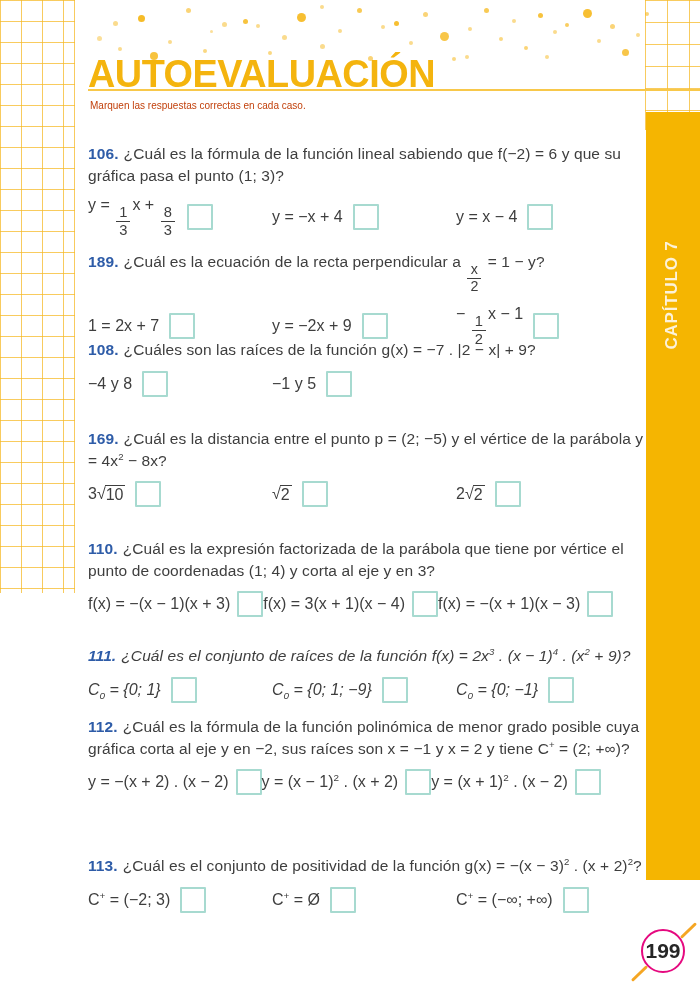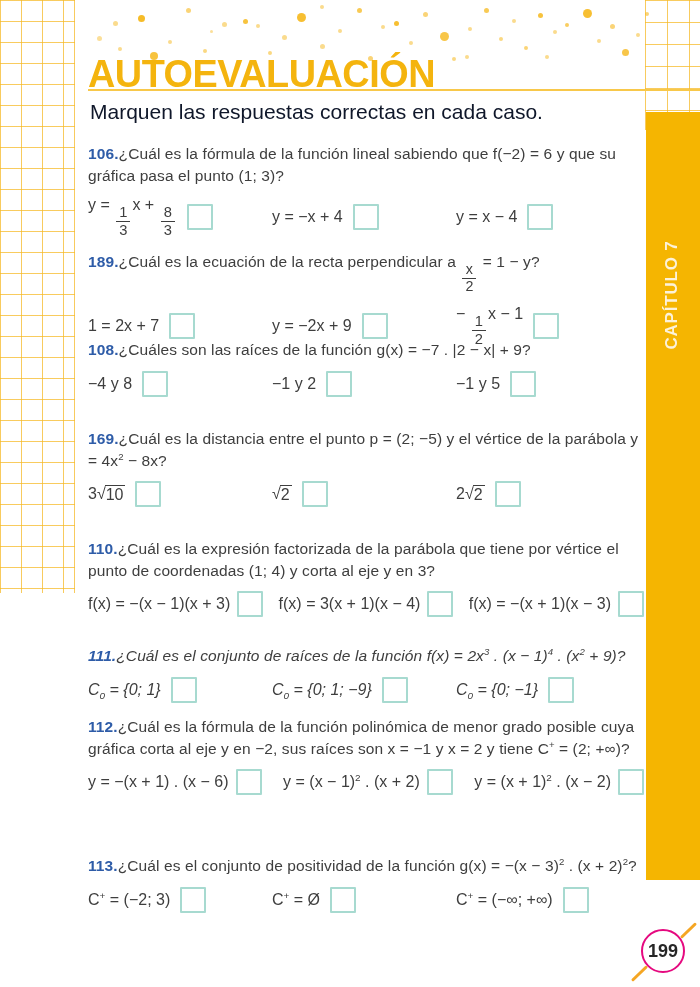--- a/index.html
+++ b/index.html
@@ -25,34 +25,34 @@
   }
   .dots{position:absolute;left:0;top:0;width:700px;height:70px;pointer-events:none;}
   .dot{position:absolute;border-radius:50%;background:#f6b81c;}
   
   .title{
     position:absolute;left:88px;top:52px;margin:0;
     font-size:39px;font-weight:bold;letter-spacing:-.5px;color:#f4b40e;
     transform:scaleX(.97);transform-origin:left center;white-space:nowrap;
   }
   .title-underline{position:absolute;left:88px;top:89px;width:612px;height:2px;background:#f8c84a;}
-  .intro{position:absolute;left:90px;top:100px;margin:0;font-size:21px;color:#0f172a;}
+  .intro{position:absolute;left:90px;top:100px;margin:0;font-size:10px;color:#c2410c;}
   
   .chapter-tab{position:absolute;left:646px;top:112px;width:54px;height:768px;background:#f5b501;}
   .chapter-tab-label{
     position:absolute;left:26px;top:183px;transform:translate(-50%,-50%) rotate(-90deg);
     white-space:nowrap;font-size:17px;font-weight:bold;letter-spacing:.8px;color:#fcf2d9;
   }
   
   #questions{position:absolute;left:88px;top:0;width:556px;height:987px;}
   .question{position:absolute;left:0;width:556px;}
   .qtext{margin:0;font-size:15.5px;line-height:21.5px;letter-spacing:.1px;color:#3e3e3e;}
-  .qnum{color:#2e5ca8;font-weight:bold;}
+  .qnum{color:#2e5ca8;font-weight:bold;margin-right:5px;}
   .options{margin-top:10px;display:grid;grid-template-columns:184px 184px 188px;align-items:center;}
-  .options.wide{display:flex;justify-content:space-between;}
+  .options.wide{display:flex;}
   .option{display:flex;align-items:center;}
   .opt-label{white-space:nowrap;font-size:16px;color:#3e3e3e;}
   .checkbox{
     width:26px;height:26px;flex:none;display:inline-block;margin-left:10px;
     background:#fff;border:2px solid #a7dad0;border-radius:1px;box-sizing:border-box;
   }
   .options.wide .checkbox{margin-left:7px;}
   
   .frac{display:inline-flex;flex-direction:column;align-items:center;vertical-align:-0.5em;line-height:1.12;font-size:.92em;margin:0 2px;}
   .frac .num{padding:0 3px;}
@@ -60,21 +60,21 @@
   .sqrt{display:inline-flex;align-items:flex-start;}
   .sqrt-sign{letter-spacing:0;}
   .rad{border-top:1.6px solid currentColor;margin-left:-1px;padding:0 2px 0 1px;}
   sup{font-size:.62em;line-height:0;}
   sub{font-size:.62em;line-height:0;}
   
   .page-badge{
     position:absolute;left:641px;top:929px;width:44px;height:44px;border-radius:50%;
     background:#fff;border:2.5px solid #e5097f;box-sizing:border-box;
     display:flex;align-items:center;justify-content:center;
-    font-size:18px;font-weight:bold;color:#262626;z-index:2;
+    font-size:21px;font-weight:bold;color:#262626;z-index:2;
   }
   .page-badge-line{position:absolute;width:21px;height:3px;background:#f5a623;border-radius:2px;z-index:1;}
   .line-a{left:678px;top:929px;transform:rotate(-44deg);}
   .line-b{left:629px;top:972px;transform:rotate(-44deg);}
 </style>
 </head>
 <body>
 
 <div class="grid-left"></div>
 <div class="grid-topright"></div>
@@ -185,24 +185,20 @@
   </section>
 
   <section class="question" style="top: 339px;">
     <p class="qtext"><span class="qnum">108.</span><span class="qbody">¿Cuáles son las raíces de la función g(x) = −7 . |2 − x| + 9?</span></p>
     <div class="options">
   <div class="option">
     <span class="opt-label">−4 y 8</span>
     <span class="checkbox"></span>
   </div>
 
-  <div class="option">
-    <span class="opt-label">−1 y 2</span>
-    <span class="checkbox"></span>
-  </div>
 
   <div class="option">
     <span class="opt-label">−1 y 5</span>
     <span class="checkbox"></span>
   </div>
 </div>
   </section>
 
   <section class="question" style="top: 428px;">
     <p class="qtext"><span class="qnum">169.</span><span class="qbody">¿Cuál es la distancia entre el punto p = (2; −5) y el vértice de la parábola y = 4x<sup>2</sup> − 8x?</span></p>
@@ -270,21 +266,21 @@
     <span class="opt-label">C<sub>0</sub> = {0; −1}</span>
     <span class="checkbox"></span>
   </div>
 </div>
   </section>
 
   <section class="question" style="top: 716px;">
     <p class="qtext"><span class="qnum">112.</span><span class="qbody">¿Cuál es la fórmula de la función polinómica de menor grado posible cuya gráfica corta al eje y en −2, sus raíces son x = −1 y x = 2 y tiene C<sup>+</sup> = (2; +∞)?</span></p>
     <div class="options wide">
   <div class="option">
-    <span class="opt-label">y = −(x + 1) . (x − 6)</span>
+    <span class="opt-label">y = −(x + 2) . (x − 2)</span>
     <span class="checkbox"></span>
   </div>
 
   <div class="option">
     <span class="opt-label">y = (x − 1)<sup>2</sup> . (x + 2)</span>
     <span class="checkbox"></span>
   </div>
 
   <div class="option">
     <span class="opt-label">y = (x + 1)<sup>2</sup> . (x − 2)</span>

